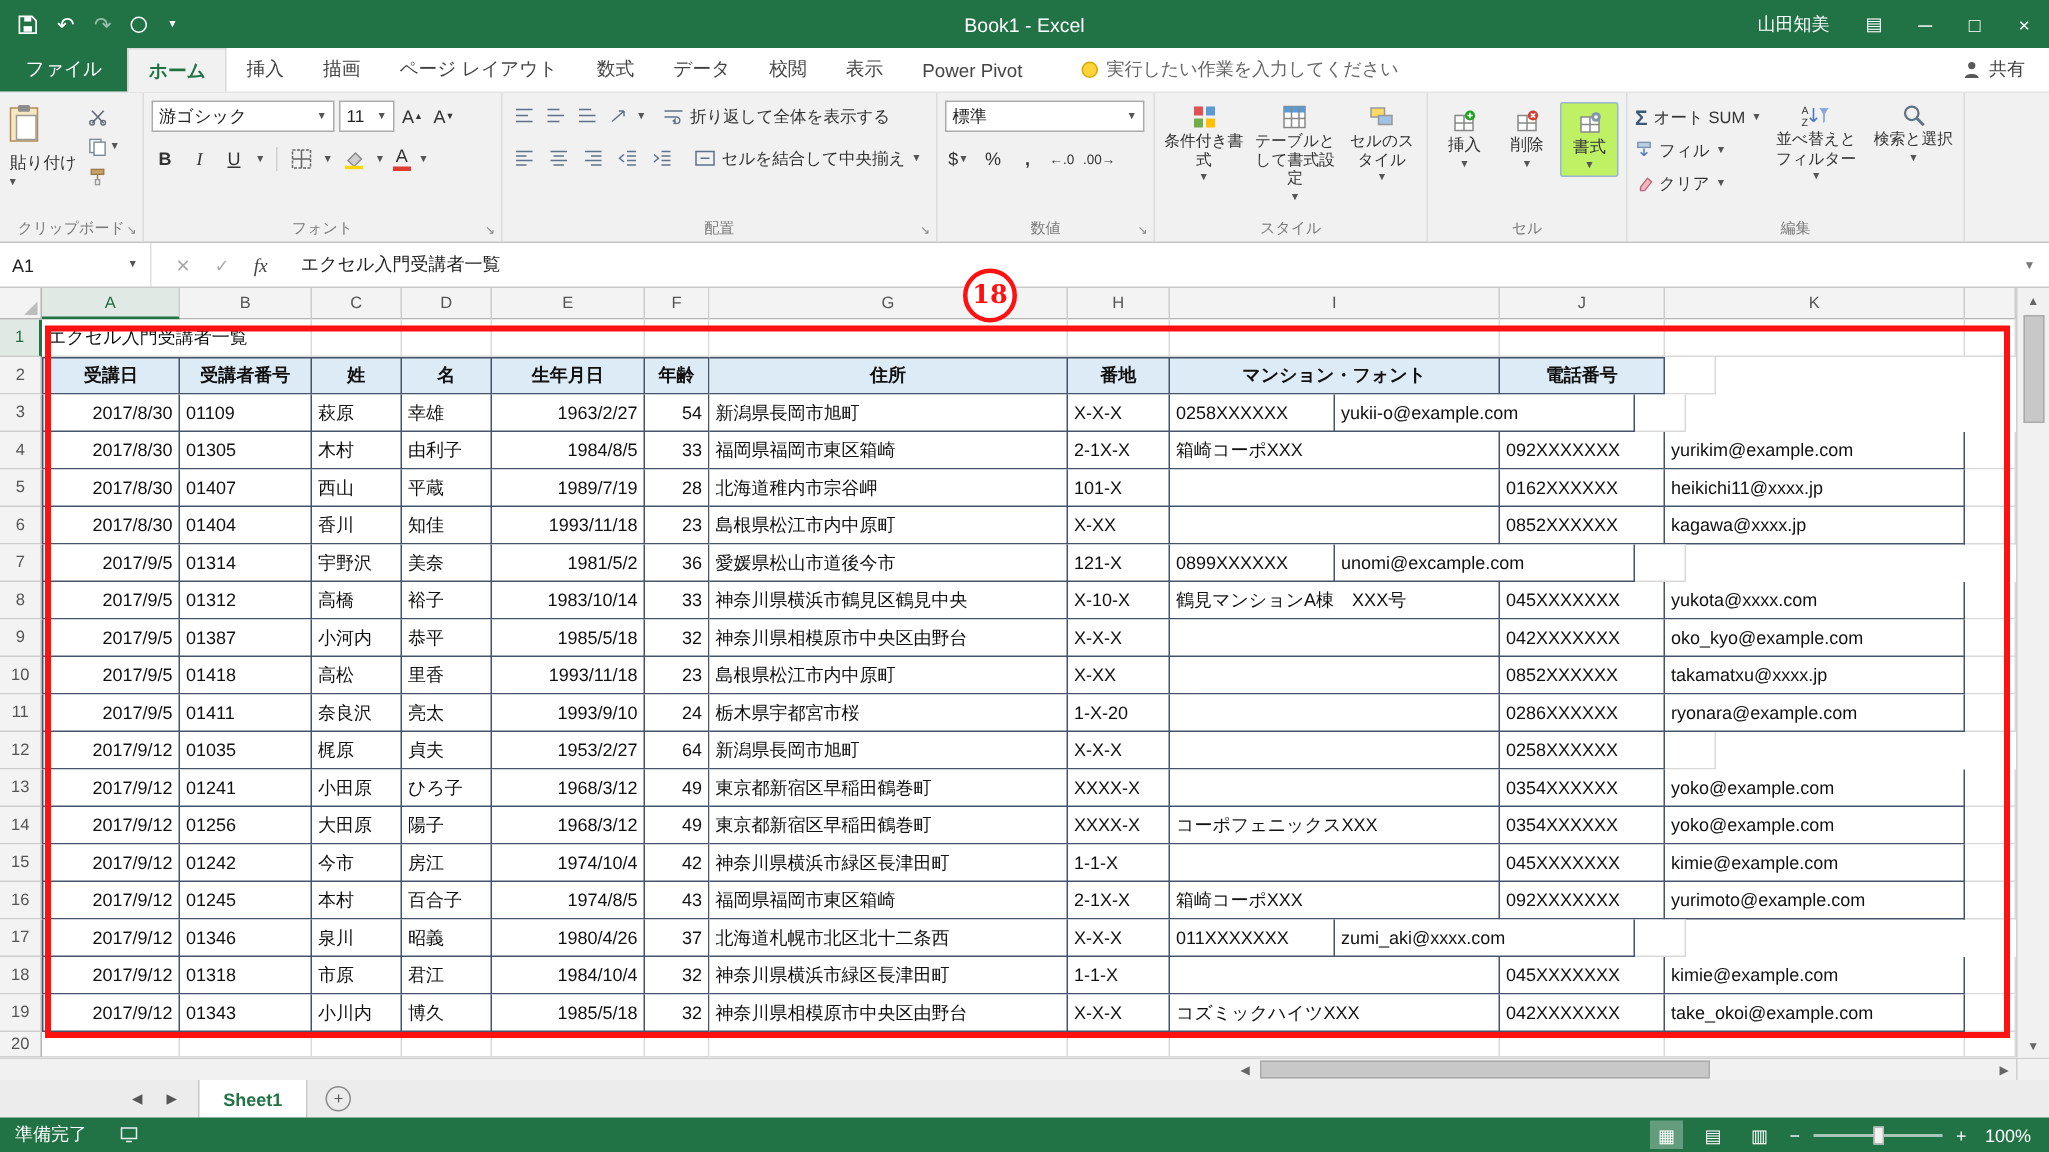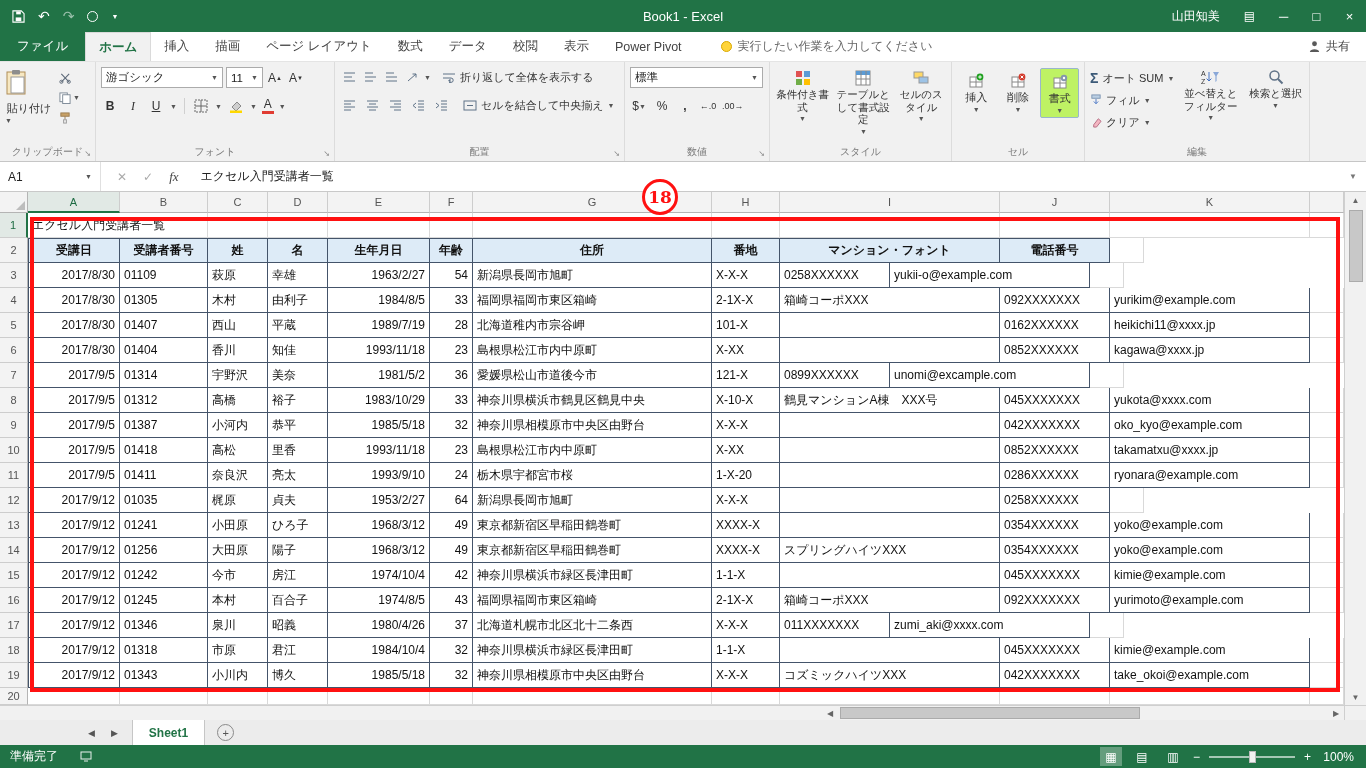--- a/index.html
+++ b/index.html
@@ -613,21 +613,21 @@
           <div class="cell td al-left" style="width: 110px;">0899XXXXXX</div>
           <div class="cell td al-left" style="width: 200px;">unomi@excample.com</div>
           <div class="cell light" style="width: 34px;"></div>
         </div>
         <div class="grow">
           <div class="rown">8</div>
           <div class="cell td al-right first" style="width: 92px;">2017/9/5</div>
           <div class="cell td al-left" style="width: 88px;">01312</div>
           <div class="cell td al-left" style="width: 60px;">高橋</div>
           <div class="cell td al-left" style="width: 60px;">裕子</div>
-          <div class="cell td al-right" style="width: 102px;">1983/10/29</div>
+          <div class="cell td al-right" style="width: 102px;">1983/10/14</div>
           <div class="cell td al-right" style="width: 43px;">33</div>
           <div class="cell td al-left" style="width: 239px;">神奈川県横浜市鶴見区鶴見中央</div>
           <div class="cell td al-left" style="width: 68px;">X-10-X</div>
           <div class="cell td al-left" style="width: 220px;">鶴見マンションA棟　XXX号</div>
           <div class="cell td al-left" style="width: 110px;">045XXXXXXX</div>
           <div class="cell td al-left" style="width: 200px;">yukota@xxxx.com</div>
           <div class="cell light" style="width: 34px;"></div>
         </div>
         <div class="grow">
           <div class="rown">9</div>
@@ -706,21 +706,21 @@
         <div class="grow">
           <div class="rown">14</div>
           <div class="cell td al-right first" style="width: 92px;">2017/9/12</div>
           <div class="cell td al-left" style="width: 88px;">01256</div>
           <div class="cell td al-left" style="width: 60px;">大田原</div>
           <div class="cell td al-left" style="width: 60px;">陽子</div>
           <div class="cell td al-right" style="width: 102px;">1968/3/12</div>
           <div class="cell td al-right" style="width: 43px;">49</div>
           <div class="cell td al-left" style="width: 239px;">東京都新宿区早稲田鶴巻町</div>
           <div class="cell td al-left" style="width: 68px;">XXXX-X</div>
-          <div class="cell td al-left" style="width: 220px;">スプリングハイツXXX</div>
+          <div class="cell td al-left" style="width: 220px;">コーポフェニックスXXX</div>
           <div class="cell td al-left" style="width: 110px;">0354XXXXXX</div>
           <div class="cell td al-left" style="width: 200px;">yoko@example.com</div>
           <div class="cell light" style="width: 34px;"></div>
         </div>
         <div class="grow">
           <div class="rown">15</div>
           <div class="cell td al-right first" style="width: 92px;">2017/9/12</div>
           <div class="cell td al-left" style="width: 88px;">01242</div>
           <div class="cell td al-left" style="width: 60px;">今市</div>
           <div class="cell td al-left" style="width: 60px;">房江</div>

